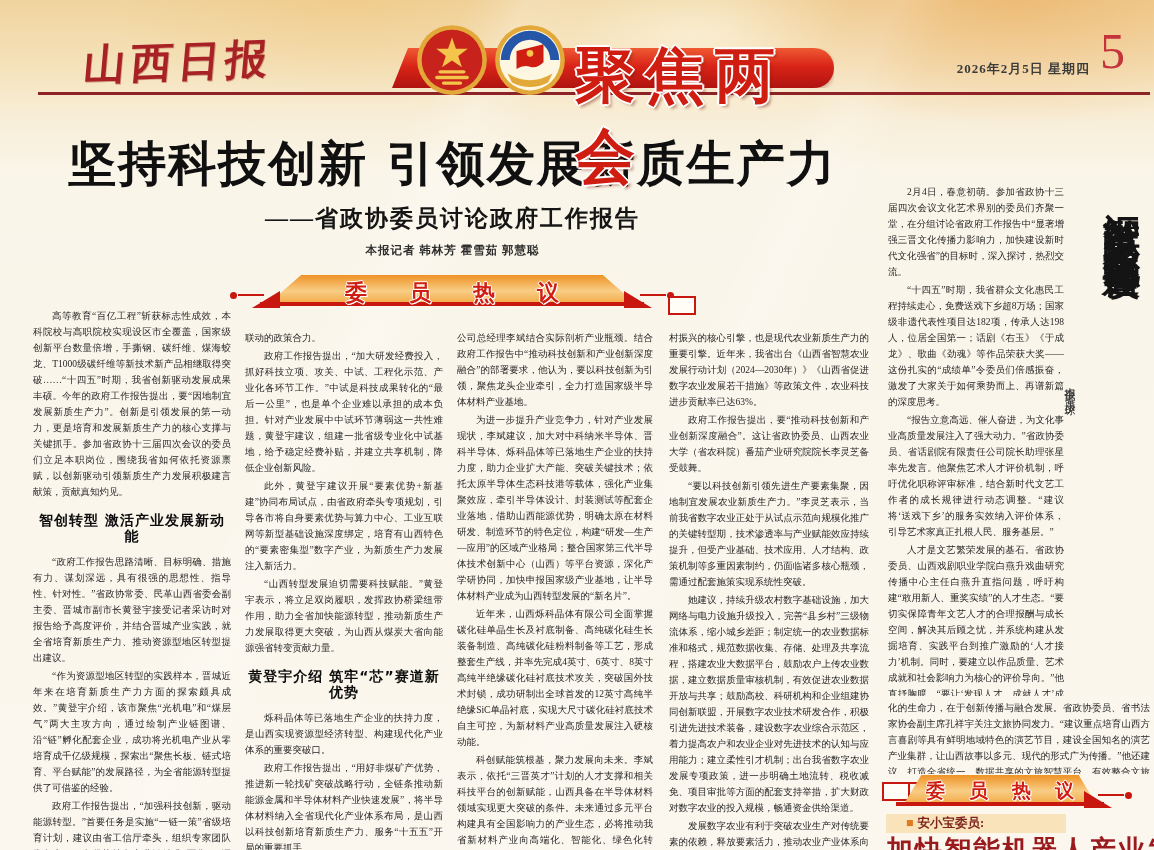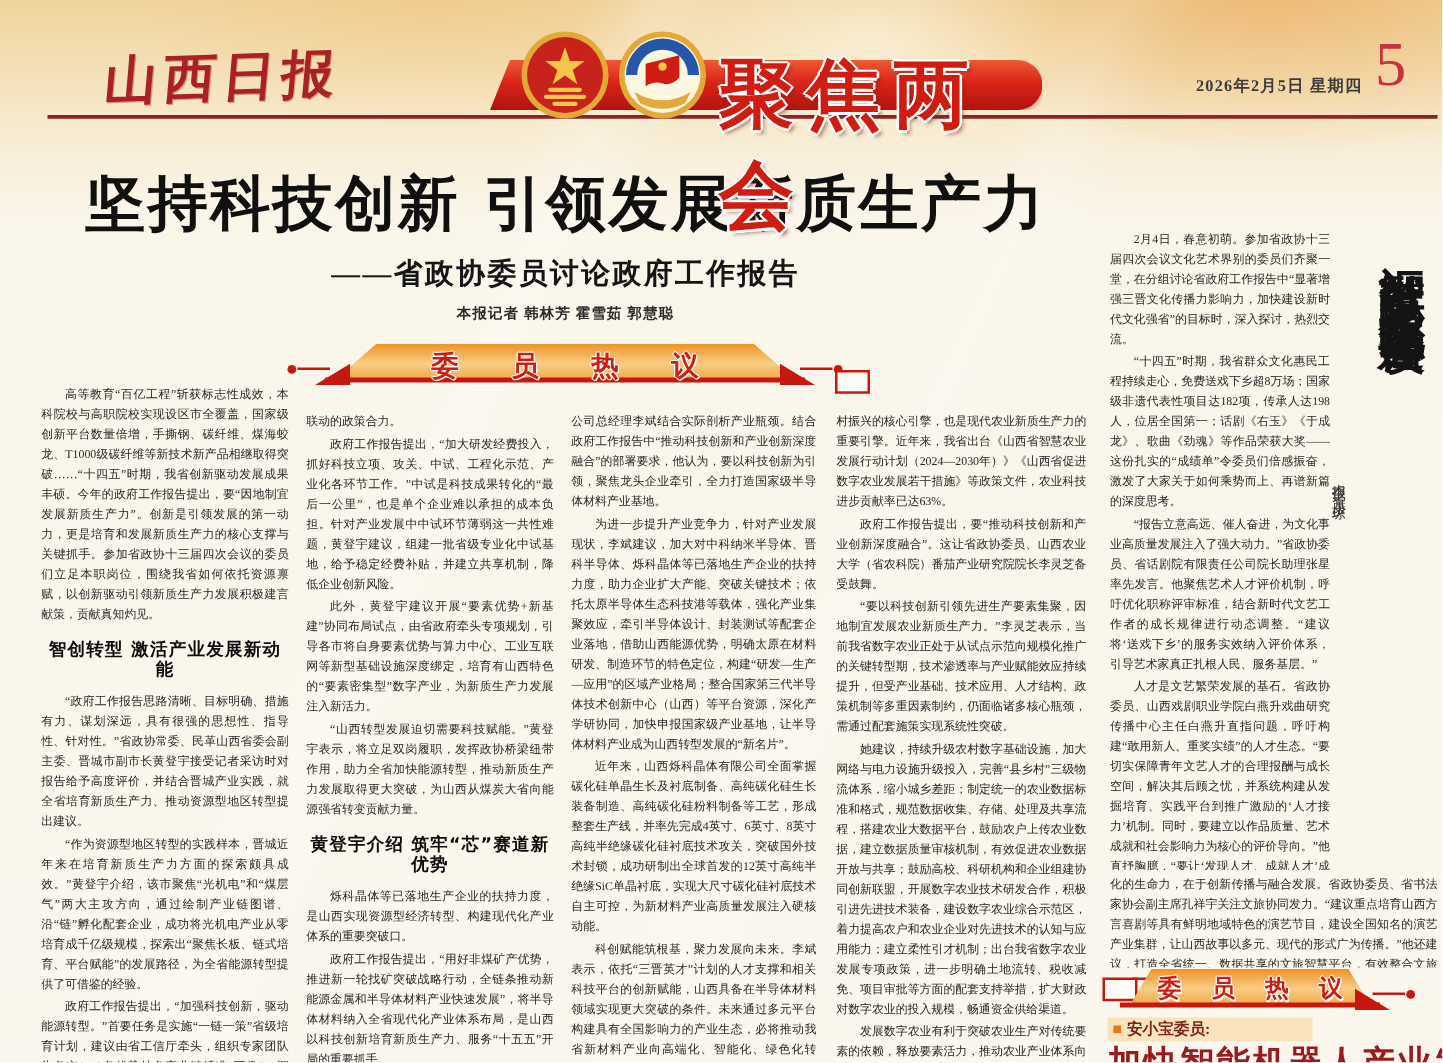--- a/index.html
+++ b/index.html
@@ -81,21 +81,21 @@
   .scene-wide{position:absolute;left:888px;top:700px;width:262px;height:74px;overflow:hidden;
     font-size:9.5px;line-height:16px;color:#262626;text-align:justify;}
   .scene-wide p{margin:0;text-indent:2em;} .scene-wide p.cont{text-indent:0;}
   .v-headline{position:absolute;left:1090px;top:184px;width:62px;height:512px;
     writing-mode:vertical-rl;font-family:"DejaVu Sans","Liberation Sans",sans-serif;
     font-weight:900;font-size:37px;color:#141414;letter-spacing:3px;line-height:62px;text-align:justify;}
   .v-byline{position:absolute;left:1062px;top:378px;height:170px;writing-mode:vertical-rl;
     font-size:11px;color:#333;letter-spacing:2px;}
   
   .member-strip{position:absolute;left:886px;top:814px;width:160px;height:19px;background:#f9e3ba;
-    font-size:12.5px;font-weight:bold;color:#7e241f;line-height:19px;padding-left:4px;}
+    font-size:12.5px;font-weight:bold;color:#7e241f;line-height:19px;padding-left:20px;}
   .member-strip .sq{color:#e07a1e;margin-right:4px;}
   .suggest-headline{position:absolute;left:886px;top:832px;width:268px;
     font-family:"DejaVu Sans","Liberation Sans",sans-serif;font-weight:900;font-size:27px;
     color:#9a1b1e;letter-spacing:2px;white-space:nowrap;}
 </style>
 </head>
 <body>
 
 <div class="page">
 

